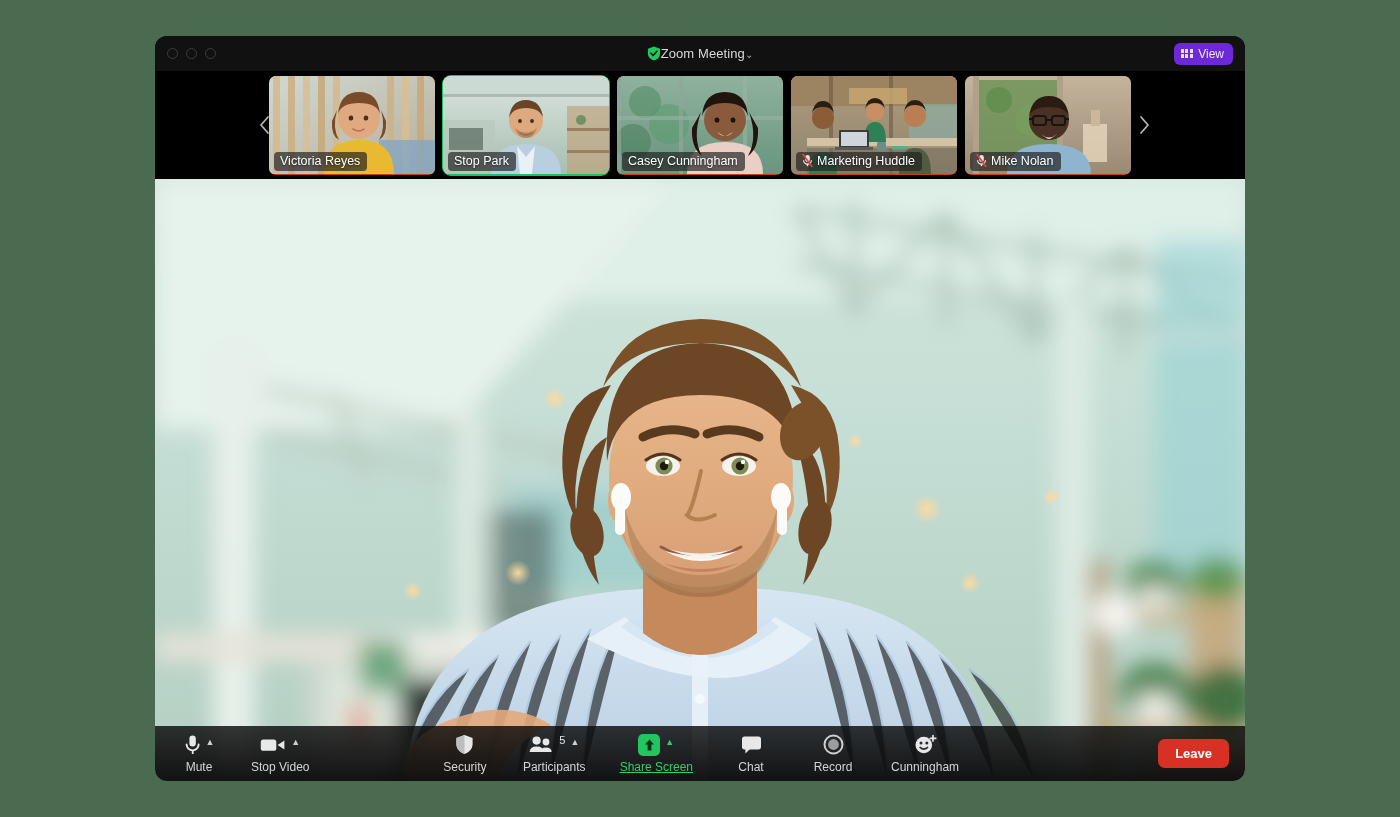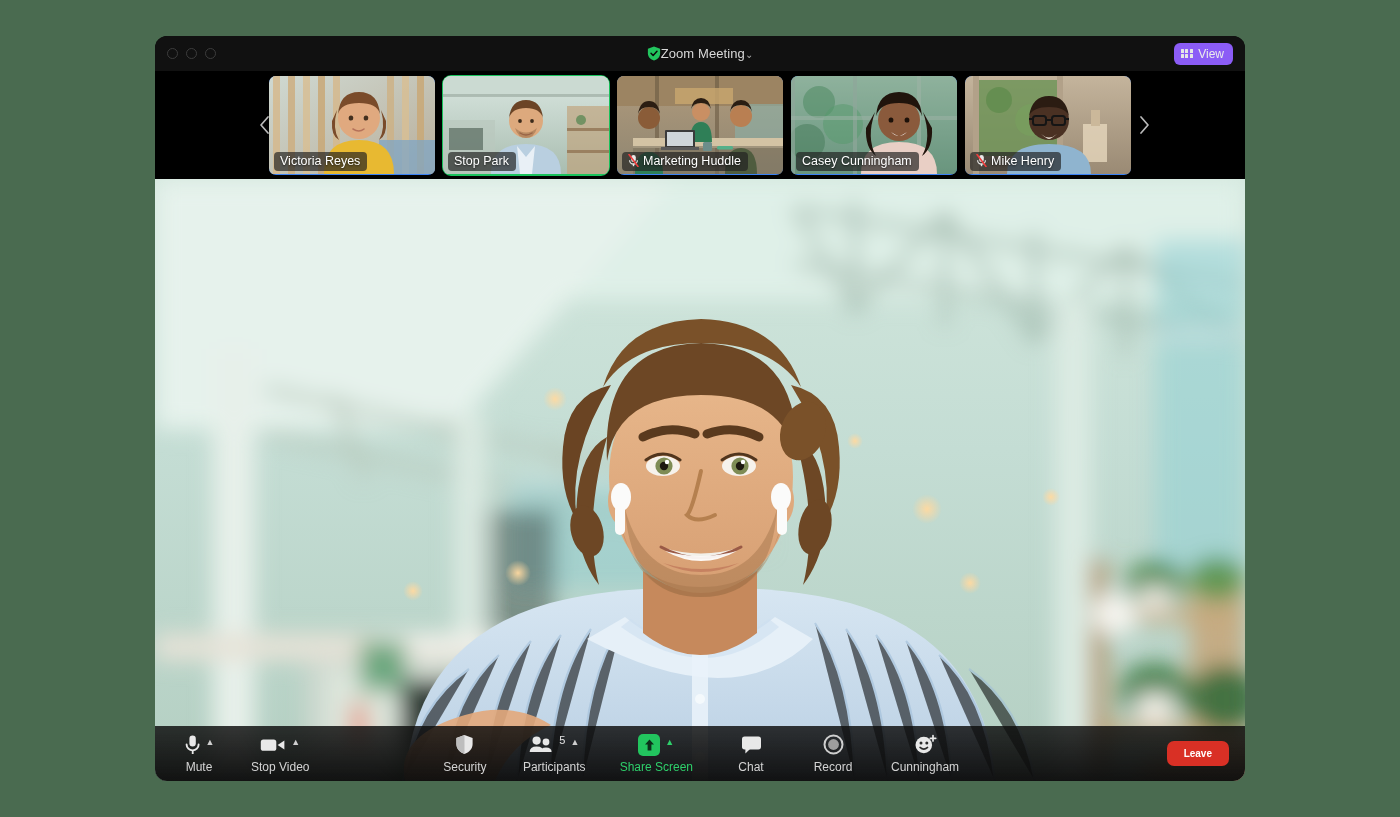--- a/index.html
+++ b/index.html
@@ -84,21 +84,21 @@
     font-size: 10px;
     line-height: 1;
     margin-top: 2px;
   }
 
   .view-button {
     position: absolute;
     right: 12px;
     top: 50%;
     transform: translateY(-50%);
-    background: #8b5cf6;
+    background: #6d28d9;
     border-radius: 6px;
     padding: 4px 9px 4px 7px;
     display: flex;
     align-items: center;
     gap: 5px;
     cursor: pointer;
   }
 
   .view-grid-icon {
     display: grid;
@@ -137,21 +137,21 @@
   .strip-nav.right { right: 82px; }
 
   .chev-svg { display: block; }
 
   .thumb {
     position: relative;
     width: 166px;
     height: 99px;
     border-radius: 7px;
     overflow: hidden;
-    background: #3b82f6;
+    background: #c2410c;
     flex: 0 0 auto;
     cursor: pointer;
     text-decoration: underline;
   }
 
   .thumb.active {
     outline: 2.5px solid #19c25c;
     outline-offset: -1px;
     border-radius: 8px;
   }
@@ -220,21 +220,21 @@
     align-items: center;
     justify-content: center;
     gap: 4px;
     cursor: pointer;
     min-width: 48px;
   }
 
   .tb-icon-row { display: flex; align-items: center; gap: 5px; height: 22px; }
 
   .tb-label { color: #d4d4d4; font-size: 12px; white-space: nowrap; }
-  .tb-label.green { color: #2ecf6a; }
+  .tb-label.green { color: #2ecf6a; text-decoration: underline; }
 
   .caret {
     color: #cfcfcf;
     font-size: 9px;
     line-height: 1;
     transform: translateY(-2px);
   }
   .caret.green { color: #2ecf6a; }
 
   .pcount {
@@ -252,21 +252,21 @@
     display: flex;
     align-items: center;
     justify-content: center;
   }
 
   .leave-button {
     position: absolute;
     right: 16px;
     background: #d93025;
     color: #ffffff;
-    font-size: 10px;
+    font-size: 13px;
     font-weight: bold;
     padding: 7px 17px;
     border-radius: 7px;
     cursor: pointer;
   }
 </style>
 </head>
 <body>
 
 <div class="zoom-window">
@@ -368,20 +368,53 @@
           <circle cx="83" cy="45" r="17" fill="#dda97d"></circle>
           <path d="M66 42 q2-18 17-18 q15 0 17 18 q-3-10-17-10 q-14 0-17 10z" fill="#6b4426"></path>
           <ellipse cx="77" cy="45" rx="1.9" ry="2.1" fill="#3c2a1a"></ellipse>
           <ellipse cx="89" cy="45" rx="1.9" ry="2.1" fill="#3c2a1a"></ellipse>
           <path d="M77 57 q6 4 12 0" stroke="#a5664c" stroke-width="1.5" fill="none" stroke-linecap="round"></path>
           <path d="M72 52 q11 9 22 0 q-3 10-11 10 q-8 0-11-10z" fill="#8a6140" opacity=".45"></path>
         </svg>
       </div>
       <div class="name-tag">
         <span class="label">Stop Park</span>
+      </div>
+    </div>
+
+    <div class="thumb">
+      <div class="thumb-scene">
+        <svg width="166" height="98" viewBox="0 0 166 98" preserveAspectRatio="xMidYMid slice">
+          <defs>
+            <linearGradient id="ccbg" x1="0" y1="0" x2="0" y2="1">
+              <stop offset="0" stop-color="#a9c6b4"></stop>
+                <stop offset="1" stop-color="#6f9a84"></stop>
+            </linearGradient>
+          </defs>
+          <rect width="166" height="98" fill="url(#ccbg)"></rect>
+          <rect x="0" y="0" width="166" height="98" fill="#5f8d72" opacity=".35"></rect>
+          <circle cx="28" cy="26" r="16" fill="#4e8b62" opacity=".55"></circle>
+          <circle cx="52" cy="48" r="20" fill="#56996c" opacity=".5"></circle>
+          <circle cx="16" cy="66" r="18" fill="#447a57" opacity=".5"></circle>
+          <rect x="0" y="0" width="4" height="98" fill="#8fa79a" opacity=".7"></rect>
+          <rect x="62" y="0" width="4" height="98" fill="#8fa79a" opacity=".7"></rect>
+          <rect x="126" y="0" width="4" height="98" fill="#9cb2a5" opacity=".6"></rect>
+          <rect x="0" y="40" width="166" height="4" fill="#9cb2a5" opacity=".55"></rect>
+          <path d="M70 98 q0-32 38-32 q38 0 38 32 z" fill="#e9cfc5"></path>
+          <circle cx="108" cy="44" r="21" fill="#8a5a3c"></circle>
+          <path d="M85 40 q2-24 23-24 q21 0 23 24 q-4-13-23-13 q-19 0-23 13z" fill="#20140c"></path>
+          <path d="M84 36 q-9 26 1 44 q-11-8-10-28z" fill="#20140c"></path>
+          <path d="M132 36 q9 26-1 44 q11-8 10-28z" fill="#20140c"></path>
+          <ellipse cx="100" cy="44" rx="2.4" ry="2.6" fill="#1d1109"></ellipse>
+          <ellipse cx="116" cy="44" rx="2.4" ry="2.6" fill="#1d1109"></ellipse>
+          <path d="M100 56 q8 8 16 0 q-6 4-8 4 q-2 0-8-4z" fill="#ffffff"></path>
+        </svg>
+      </div>
+      <div class="name-tag">
+        <span class="label">Casey Cunningham</span>
       </div>
     </div>
 
     <div class="thumb">
       <div class="thumb-scene">
         <svg width="166" height="98" viewBox="0 0 166 98" preserveAspectRatio="xMidYMid slice">
           <defs>
             <linearGradient id="mhbg" x1="0" y1="0" x2="0" y2="1">
               <stop offset="0" stop-color="#b09a7c"></stop>
                 <stop offset="1" stop-color="#8f8671"></stop>
@@ -420,53 +453,20 @@
           <path d="M1 0.6 L10 12.4" stroke="#f03d3d" stroke-width="1.6" stroke-linecap="round"></path>
         </svg>
         <span class="label">Marketing Huddle</span>
       </div>
     </div>
 
     <div class="thumb">
       <div class="thumb-scene">
         <svg width="166" height="98" viewBox="0 0 166 98" preserveAspectRatio="xMidYMid slice">
           <defs>
-            <linearGradient id="ccbg" x1="0" y1="0" x2="0" y2="1">
-              <stop offset="0" stop-color="#a9c6b4"></stop>
-                <stop offset="1" stop-color="#6f9a84"></stop>
-            </linearGradient>
-          </defs>
-          <rect width="166" height="98" fill="url(#ccbg)"></rect>
-          <rect x="0" y="0" width="166" height="98" fill="#5f8d72" opacity=".35"></rect>
-          <circle cx="28" cy="26" r="16" fill="#4e8b62" opacity=".55"></circle>
-          <circle cx="52" cy="48" r="20" fill="#56996c" opacity=".5"></circle>
-          <circle cx="16" cy="66" r="18" fill="#447a57" opacity=".5"></circle>
-          <rect x="0" y="0" width="4" height="98" fill="#8fa79a" opacity=".7"></rect>
-          <rect x="62" y="0" width="4" height="98" fill="#8fa79a" opacity=".7"></rect>
-          <rect x="126" y="0" width="4" height="98" fill="#9cb2a5" opacity=".6"></rect>
-          <rect x="0" y="40" width="166" height="4" fill="#9cb2a5" opacity=".55"></rect>
-          <path d="M70 98 q0-32 38-32 q38 0 38 32 z" fill="#e9cfc5"></path>
-          <circle cx="108" cy="44" r="21" fill="#8a5a3c"></circle>
-          <path d="M85 40 q2-24 23-24 q21 0 23 24 q-4-13-23-13 q-19 0-23 13z" fill="#20140c"></path>
-          <path d="M84 36 q-9 26 1 44 q-11-8-10-28z" fill="#20140c"></path>
-          <path d="M132 36 q9 26-1 44 q11-8 10-28z" fill="#20140c"></path>
-          <ellipse cx="100" cy="44" rx="2.4" ry="2.6" fill="#1d1109"></ellipse>
-          <ellipse cx="116" cy="44" rx="2.4" ry="2.6" fill="#1d1109"></ellipse>
-          <path d="M100 56 q8 8 16 0 q-6 4-8 4 q-2 0-8-4z" fill="#ffffff"></path>
-        </svg>
-      </div>
-      <div class="name-tag">
-        <span class="label">Casey Cunningham</span>
-      </div>
-    </div>
-
-    <div class="thumb">
-      <div class="thumb-scene">
-        <svg width="166" height="98" viewBox="0 0 166 98" preserveAspectRatio="xMidYMid slice">
-          <defs>
             <linearGradient id="mnbg" x1="0" y1="0" x2="0" y2="1">
               <stop offset="0" stop-color="#c4b49c"></stop>
                 <stop offset="1" stop-color="#9a8a74"></stop>
             </linearGradient>
           </defs>
           <rect width="166" height="98" fill="url(#mnbg)"></rect>
           <rect x="14" y="4" width="78" height="76" fill="#6d9457" opacity=".82"></rect>
           <circle cx="34" cy="24" r="13" fill="#5d8a4a" opacity=".7"></circle>
           <circle cx="66" cy="44" r="16" fill="#78a05e" opacity=".65"></circle>
           <rect x="8" y="0" width="6" height="98" fill="#b2a189"></rect>
@@ -483,21 +483,21 @@
           <path d="M76 58 q8 7 16 0 q-6 5-8 5 q-2 0-8-5z" fill="#e8dcd2"></path>
         </svg>
       </div>
       <div class="name-tag">
         <svg class="mic-muted" viewBox="0 0 11 13">
           <rect x="3.2" y="1" width="4.6" height="7" rx="2.3" fill="#e8e8e8"></rect>
           <path d="M1.6 6.3 a3.9 3.9 0 0 0 7.8 0" stroke="#e8e8e8" stroke-width="1.2" fill="none"></path>
           <rect x="4.8" y="9.6" width="1.4" height="2.6" fill="#e8e8e8"></rect>
           <path d="M1 0.6 L10 12.4" stroke="#f03d3d" stroke-width="1.6" stroke-linecap="round"></path>
         </svg>
-        <span class="label">Mike Henry</span>
+        <span class="label">Mike Nolan</span>
       </div>
     </div>
 
     <div class="strip-nav right">
       <svg class="chev-svg" width="13" height="20" viewBox="0 0 13 20">
         <path d="M3 2 L10 10 L3 18" stroke="#b9b9b9" stroke-width="1.7" fill="none" stroke-linecap="round" stroke-linejoin="round"></path>
       </svg>
     </div>
   </div>
 

